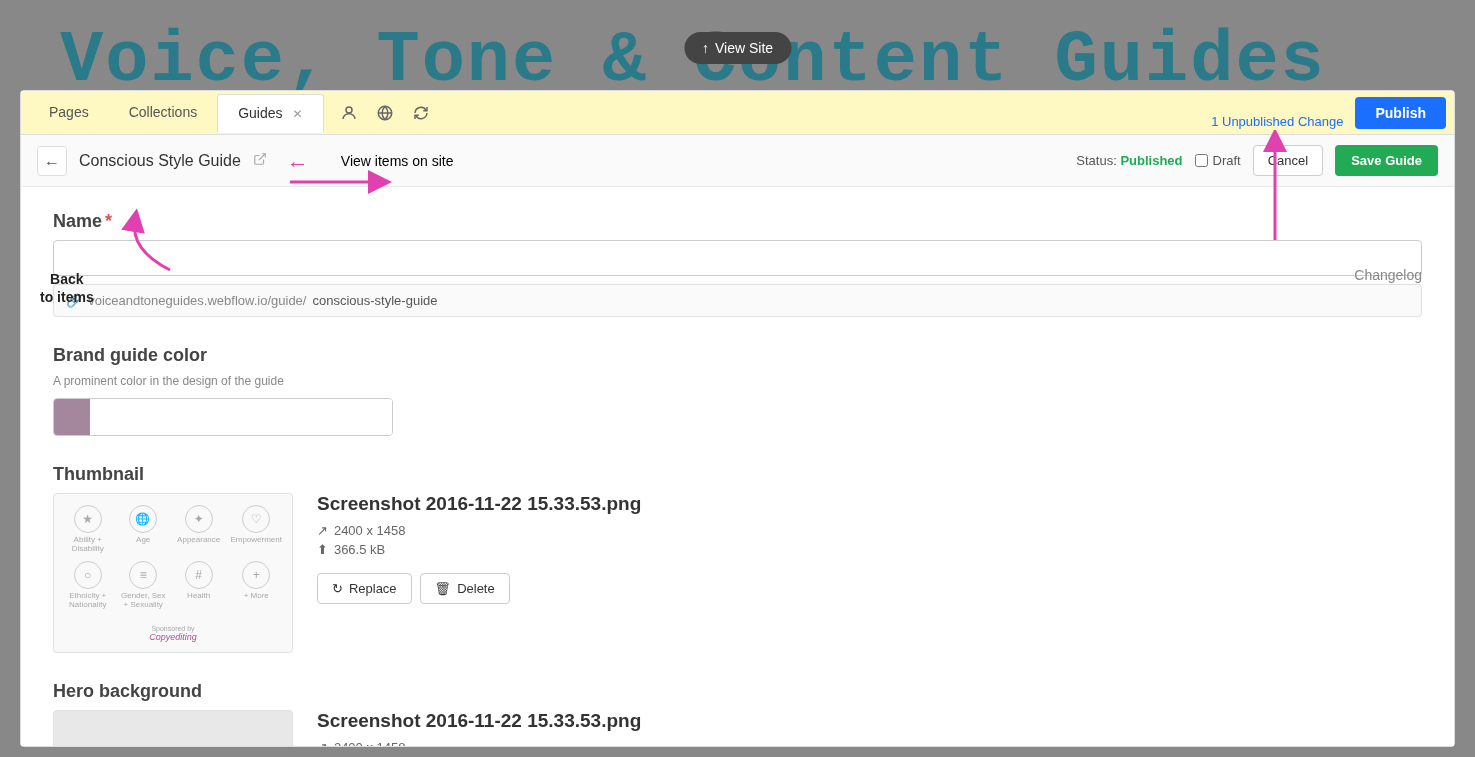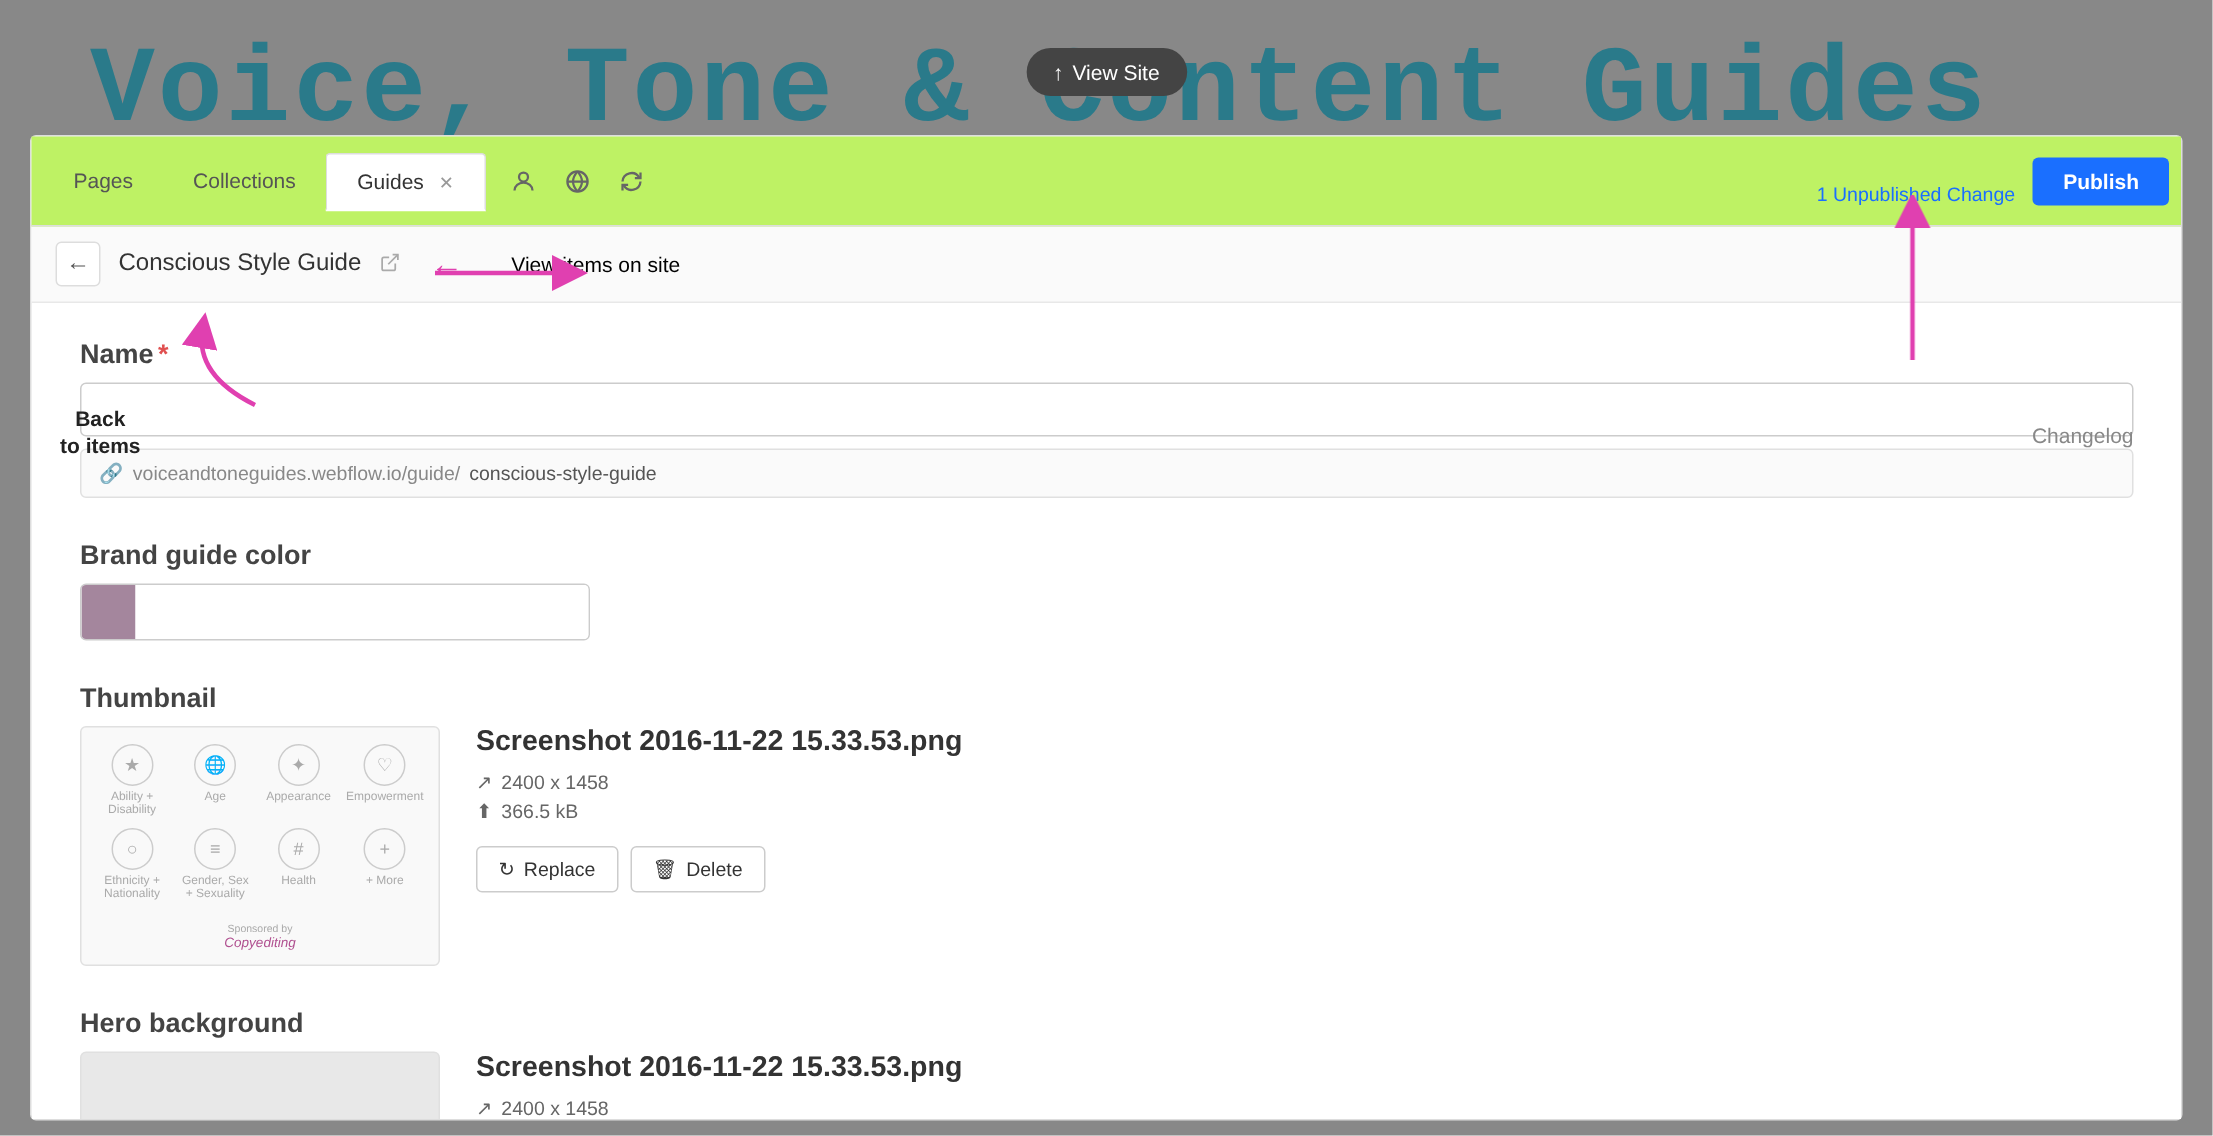--- a/index.html
+++ b/index.html
@@ -47,23 +47,23 @@
       border-radius: 4px;
       z-index: 5;
       display: flex;
       flex-direction: column;
     }
 
     
     .tab-bar {
       display: flex;
       align-items: center;
-      background: #bef264;
+      background: #fef9c3;
       border-bottom: 1px solid #ddd;
-      height: 60px;
+      height: 44px;
       padding: 0 8px;
       position: relative;
     }
 
     .tab {
       padding: 10px 20px;
       font-size: 14px;
       color: #555;
       cursor: pointer;
       border-bottom: 2px solid transparent;
@@ -519,20 +519,32 @@
       <svg width="14" height="14" viewBox="0 0 24 24" fill="none" stroke="#aaa" stroke-width="2">
           <path d="M18 13v6a2 2 0 0 1-2 2H5a2 2 0 0 1-2-2V8a2 2 0 0 1 2-2h6"></path>
           <polyline points="15,3 21,3 21,9"></polyline>
           <line x1="10" y1="14" x2="21" y2="3"></line>
         </svg>
     </span>
 
     <span style="color:#e040b0; font-size:22px; margin-left:8px;">←</span>
     <span class="view-items-link">View items on site</span>
 
+    <div class="toolbar-right">
+      <span class="status-label">
+        <span>Status:</span>
+        <span class="status-published">Published</span>
+      </span>
+      <div class="draft-check">
+        <input type="checkbox" style="">
+        <span>Draft</span>
+      </div>
+      <button class="cancel-btn">Cancel</button>
+      <button class="save-btn">Save Guide</button>
+    </div>
   </div>
 
   <div class="content-area">
 
     <span class="changelog-label">Changelog</span>
 
     <div class="field-group">
       <div class="field-label">
         <span>Name</span><span class="required-star">*</span>
       </div>
@@ -540,20 +552,21 @@
 
       <div class="field-url">
         <span>🔗</span>
         <span>voiceandtoneguides.webflow.io/guide/</span>
           <span class="url-path">conscious-style-guide</span>
       </div>
     </div>
 
     <div class="field-group">
       <div class="field-label">Brand guide color</div>
+      <div class="field-sublabel">A prominent color in the design of the guide</div>
       <div class="color-field-wrap">
         <div class="color-swatch" style="background:#a4869d;"></div>
         <input class="color-input" type="text" style="">
       </div>
     </div>
 
     <div class="field-group">
       <div class="field-label">Thumbnail</div>
       <div class="thumbnail-area">
         <div class="thumbnail-preview">

